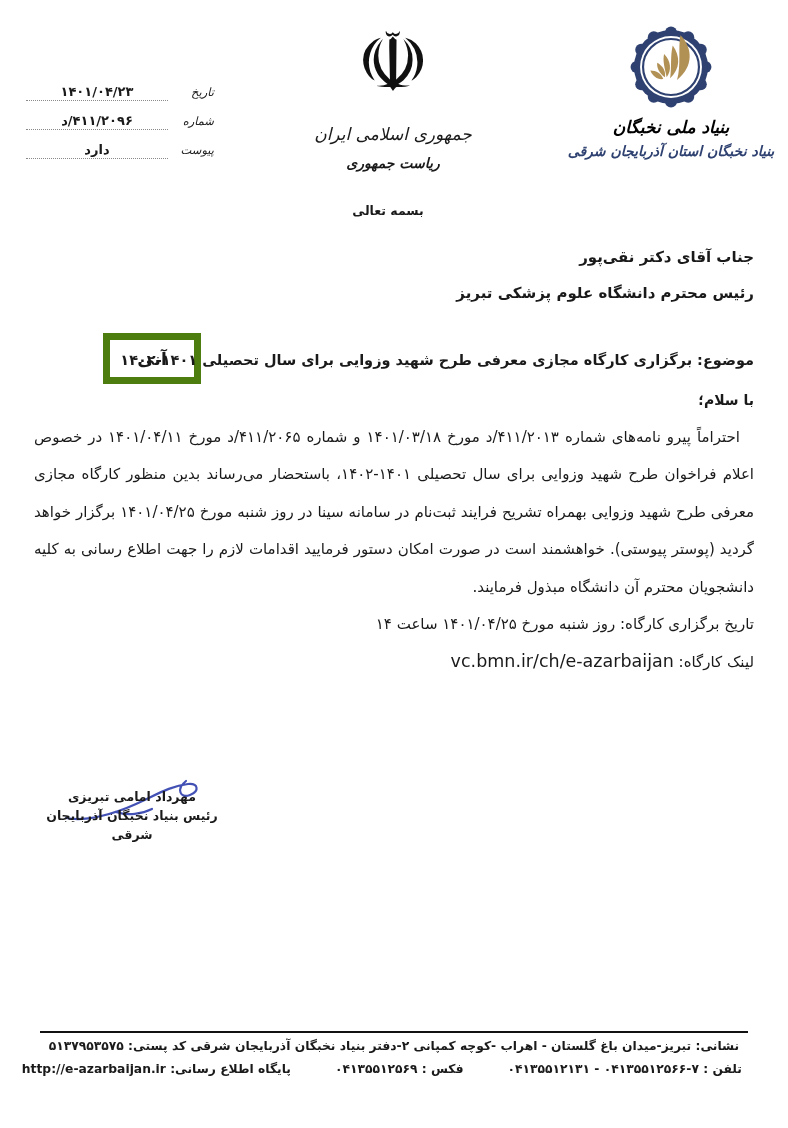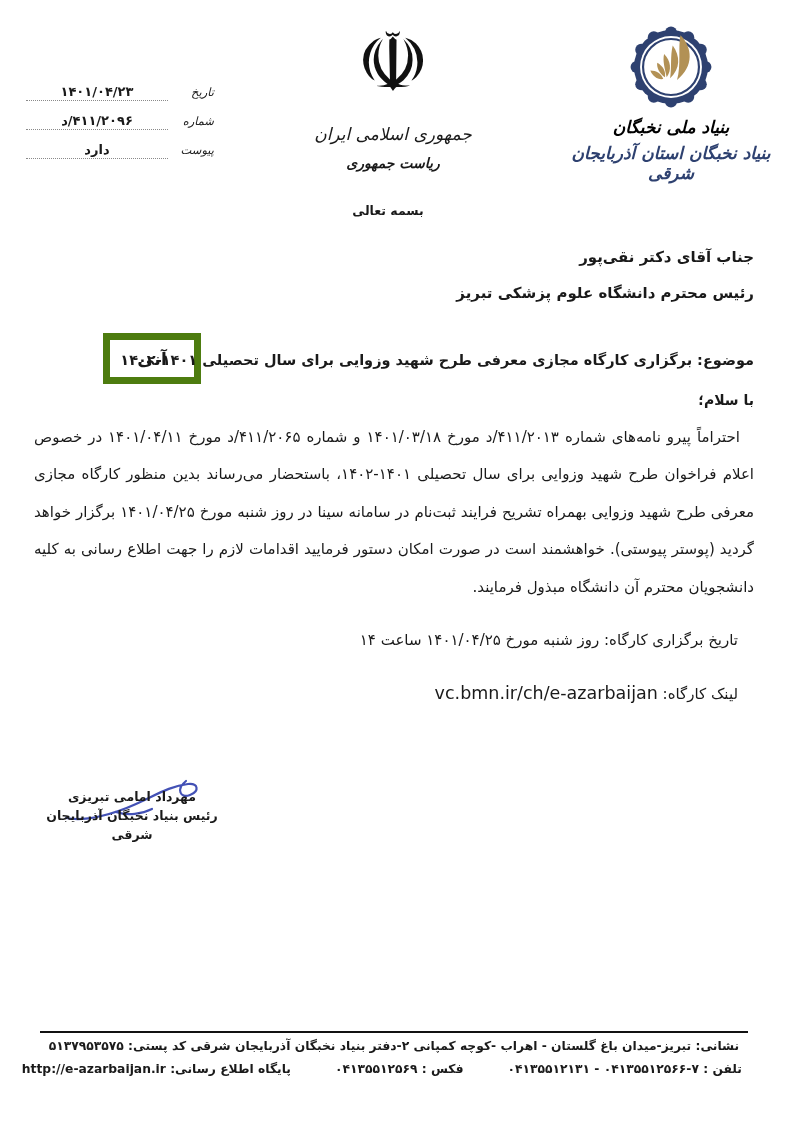--- a/index.html
+++ b/index.html
@@ -15,36 +15,36 @@
 
   
   .hdr-center{position:absolute;top:22px;left:300px;width:186px;text-align:center;}
   .emblem{font-size:82px;line-height:1;color:#111;}
   .hc1{font-size:17px;font-weight:normal;font-style:italic;margin-top:20px;}
   .hc2{font-size:14px;font-weight:bold;font-style:italic;margin-top:11px;}
 
   
   .hdr-right{position:absolute;top:24px;right:6px;width:222px;text-align:center;}
   .hr1{font-size:17px;font-weight:bold;font-style:italic;margin-top:3px;}
-  .hr2{font-size:17px;font-weight:bold;font-style:italic;margin-top:6px;}
+  .hr2{font-size:14px;font-weight:bold;font-style:italic;margin-top:6px;}
 
   .besmellah{position:absolute;top:203px;left:0;right:12px;text-align:center;
              font-size:12.5px;font-weight:bold;}
 
   .recipient{position:absolute;top:239px;right:34px;font-weight:bold;font-size:15px;line-height:36px;}
 
   .stamp{position:absolute;left:103px;top:333px;width:84px;height:37px;border:7px solid #4d7c0f;
          display:flex;align-items:center;justify-content:center;font-weight:bold;font-size:17px;}
 
   .subject{position:absolute;top:352px;right:34px;font-weight:bold;font-size:14.5px;white-space:nowrap;}
   .salutation{position:absolute;top:392px;right:34px;font-weight:bold;font-size:14px;}
 
   .letter-text{position:absolute;top:419px;right:34px;left:34px;font-size:15px;line-height:37.4px;}
   .body-par{margin:0;text-align:justify;text-indent:14px;}
-  .info-line{margin:16px;}
+  .info-line{margin:0;}
   .closing{padding-right:18px;}
   .ws-url{font-size:17.5px;display:inline-block;direction:ltr;unicode-bidi:embed;}
 
   .signature{position:absolute;left:34px;top:787px;width:196px;text-align:center;
              font-weight:bold;font-size:12.5px;line-height:19px;}
   .sig-scribble{position:absolute;left:52px;top:772px;pointer-events:none;}
 
   .footer-rule{position:absolute;top:1031px;left:40px;right:40px;border-top:2px solid #111;}
   .footer-l1{position:absolute;top:1039px;left:40px;right:40px;text-align:center;
              font-weight:bold;font-size:12.3px;}

